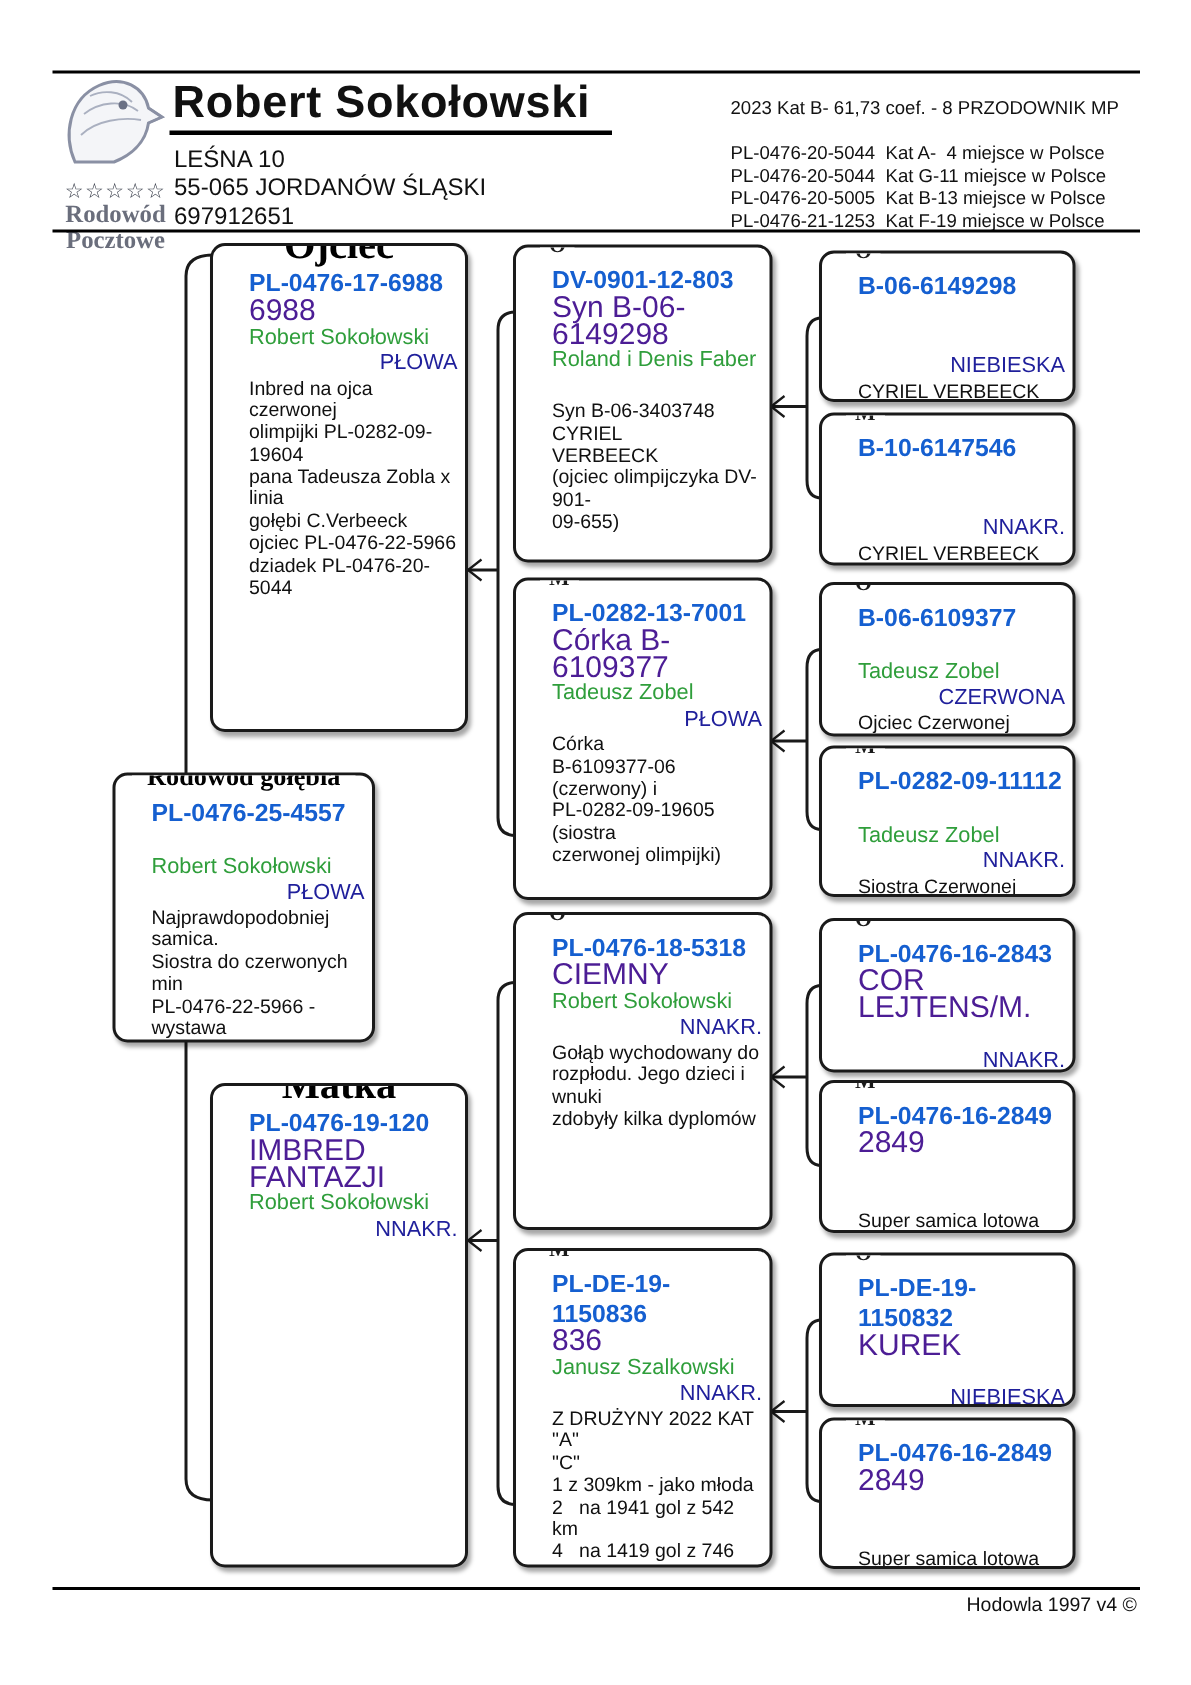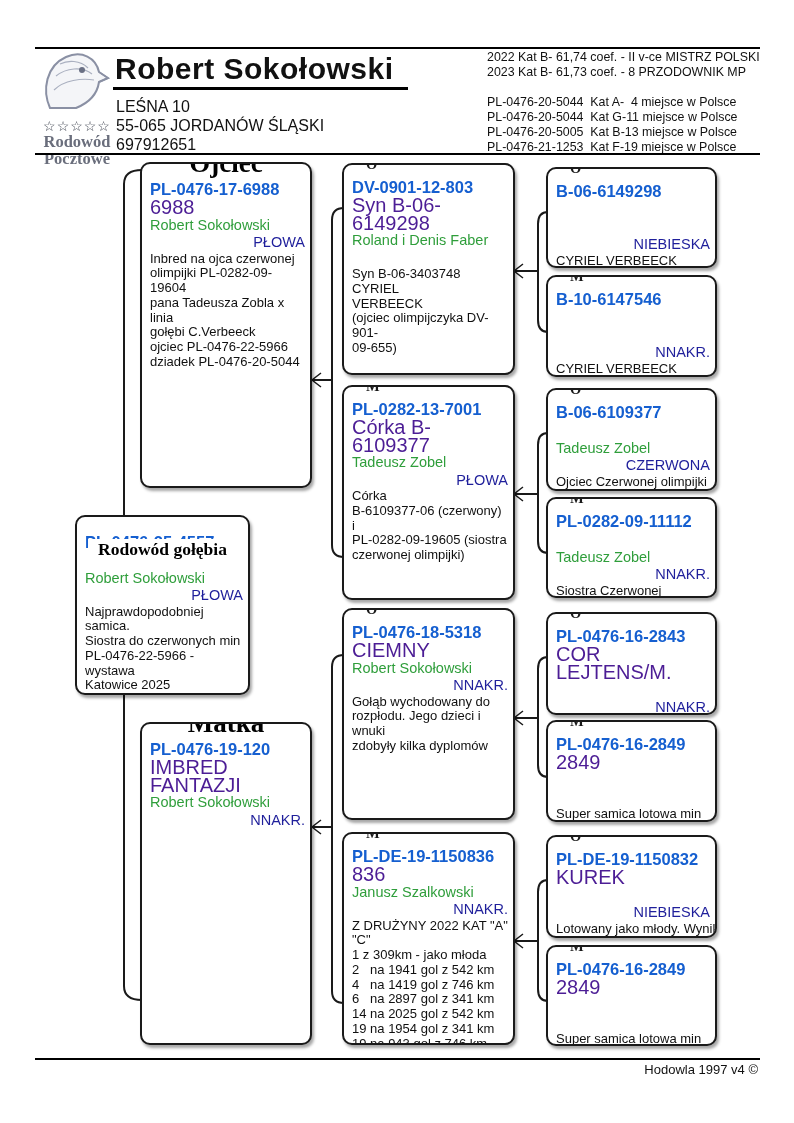--- a/index.html
+++ b/index.html
@@ -15,25 +15,25 @@
   #logo{position:absolute;left:37px;top:50px;width:80px;text-align:center;color:#5f6472;}
   #logo .stars{font-size:14px;letter-spacing:1px;line-height:13px;color:#3f4450;}
   #logo .brand{font-family:"Liberation Serif",serif;font-weight:bold;font-size:16.5px;
                line-height:17px;color:#6a6e7c;}
   
   .pbox{position:absolute;background:#fff;border:2px solid #1a1a1a;border-radius:10px;
         box-shadow:2px 3px 3px rgba(0,0,0,.35);z-index:2;overflow:hidden;}
   .btitle{position:absolute;left:0;right:0;top:-15px;display:flex;justify-content:center;z-index:3;}
   .btitle span{background:#fff;padding:0 10px;font-family:"Liberation Serif",serif;
                font-weight:bold;font-size:27px;line-height:29px;color:#000;}
-  .btitle.t-small{top:-10px;margin-top:32px;}
+  .btitle.t-small{top:-10px;}
   .btitle.t-small span{font-size:17.5px;line-height:20px;}
   .lbl{position:absolute;top:-9px;left:16px;background:#fff;padding:0 6px;z-index:3;
        font-family:"Liberation Serif",serif;font-weight:bold;font-size:14.5px;line-height:17px;color:#1a1a1a;}
-  .inner{padding:12px 5px 2px 8px;}
+  .inner{padding:12px 5px 2px 24px;}
   .pad16 .inner{padding-top:15px;}
   .ring{min-height:20px;font-size:16.5px;line-height:20px;font-weight:bold;color:#155fd0;}
   .l2{min-height:17.5px;font-size:20px;line-height:17.5px;color:#4c1d95;}
   .l3{min-height:17.5px;font-size:14.5px;line-height:17.5px;color:#2f9e3b;}
   .l4{min-height:17.5px;font-size:14.5px;line-height:17.5px;color:#1f1f9b;text-align:right;}
   .note{font-size:13px;line-height:14.8px;color:#101010;white-space:pre-wrap;}
   
   #wires{position:absolute;left:0;top:0;z-index:1;}
   
   #credit{position:absolute;right:36px;top:1062px;font-size:13px;}
@@ -55,21 +55,20 @@
     <div class="stars">☆☆☆☆☆</div>
     <div class="brand">Rodowód</div>
     <div class="brand">Pocztowe</div>
   </div>
 
   <div id="owner-name">Robert Sokołowski</div>
   <div class="addr" style="top:97px">LEŚNA 10</div>
   <div class="addr" style="top:116px">55-065 JORDANÓW ŚLĄSKI</div>
   <div class="addr" style="top:135px">697912651</div>
 
-  <div class="ach" style="top:50px">2022 Kat B- 61,74 coef. - II v-ce MISTRZ POLSKI</div>
   <div class="ach" style="top:65px">2023 Kat B- 61,73 coef. - 8 PRZODOWNIK MP</div>
   <div class="ach" style="top:95px">PL-0476-20-5044  Kat A-  4 miejsce w Polsce</div>
   <div class="ach" style="top:110px">PL-0476-20-5044  Kat G-11 miejsce w Polsce</div>
   <div class="ach" style="top:125px">PL-0476-20-5005  Kat B-13 miejsce w Polsce</div>
   <div class="ach" style="top:140px">PL-0476-21-1253  Kat F-19 miejsce w Polsce</div>
 
   <div class="rule" style="top:153px"></div>
 
   <svg id="wires" width="794" height="1123" viewBox="0 0 794 1123">
     <g fill="none" stroke="#1a1a1a" stroke-width="2">

